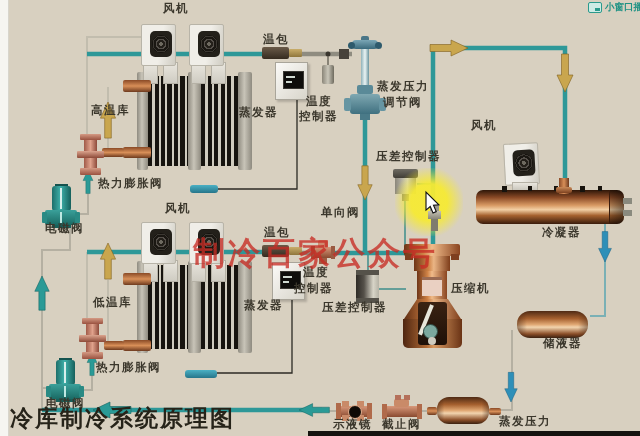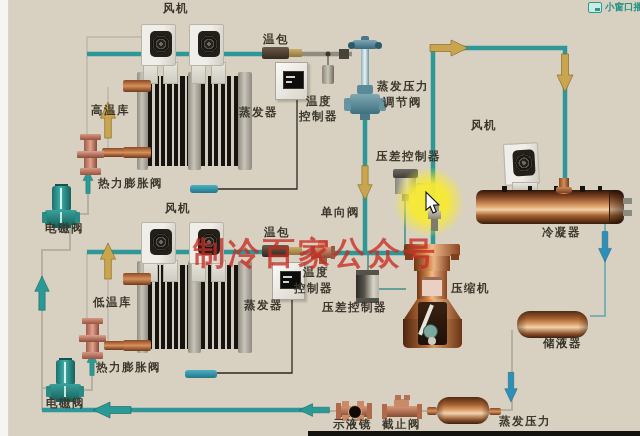--- a/index.html
+++ b/index.html
@@ -452,20 +452,21 @@
   <div class="lbl" style="left:322px;top:301px;">压差控制器</div>
   <div class="lbl" style="left:451px;top:282px;">压缩机</div>
   <div class="lbl" style="left:542px;top:226px;">冷凝器</div>
   <div class="lbl" style="left:96px;top:361px;">热力膨胀阀</div>
   <div class="lbl" style="left:46px;top:397px;">电磁阀</div>
   <div class="lbl" style="left:543px;top:337px;">储液器</div>
   <div class="lbl" style="left:499px;top:415px;">蒸发压力</div>
   <div class="lbl" style="left:382px;top:418px;">截止阀</div>
   <div class="lbl" style="left:333px;top:418px;">示液镜</div>
 
+  <div class="title">冷库制冷系统原理图</div>
   <div class="watermark">制冷百家公众号</div>
 
   <div class="pip">
     <span class="pip-icon"></span>
     <span class="pip-label">小窗口播放</span>
   </div>
 
   <div class="abs left-strip"></div>
   <div class="abs bottom-strip"></div>
 </div>

